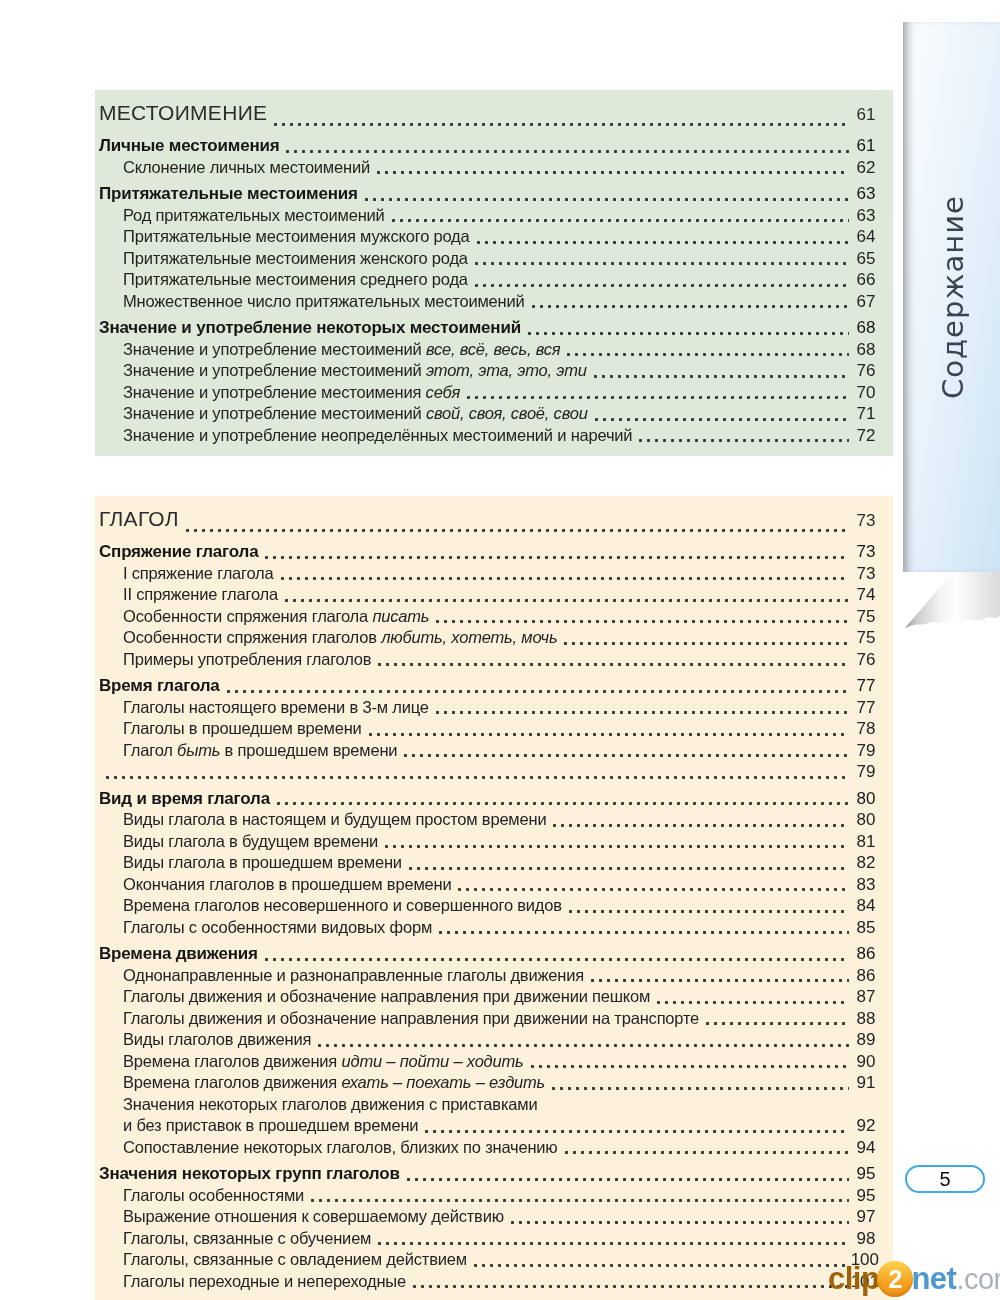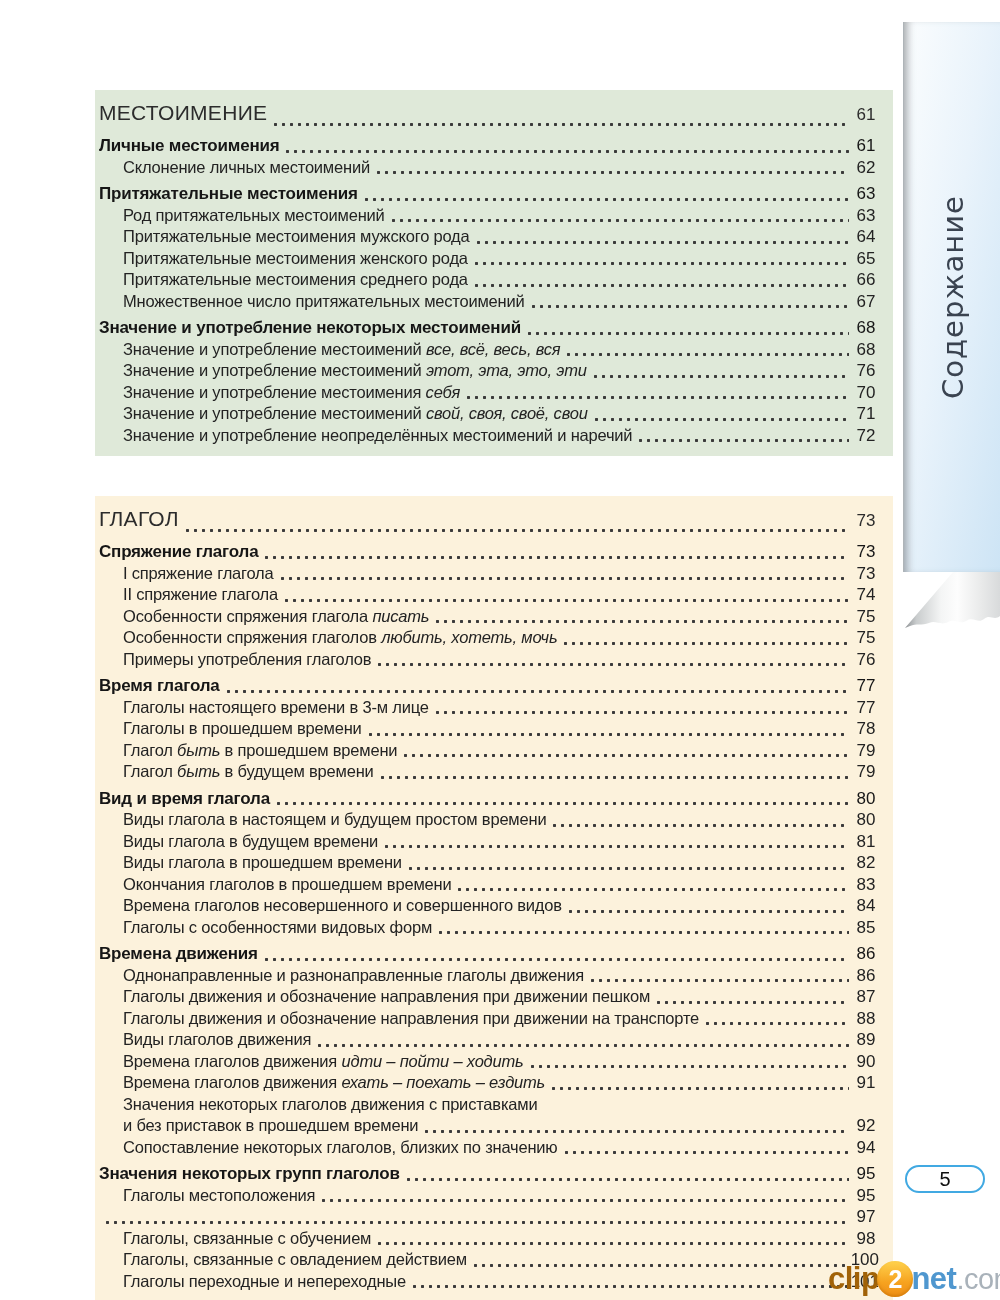--- a/index.html
+++ b/index.html
@@ -196,21 +196,20 @@
         <span class="title"><span>Глаголы в прошедшем времени</span></span>
         <span class="dots"></span>
         <span class="pg">78</span>
       </div>
       <div class="row sub">
         <span class="title"><span>Глагол </span><span class="it">быть</span><span> в прошедшем времени</span></span>
         <span class="dots"></span>
         <span class="pg">79</span>
       </div>
       <div class="row sub">
-        <span class="title"><span>Глагол </span><span class="it">быть</span><span> в будущем времени</span></span>
         <span class="dots"></span>
         <span class="pg">79</span>
       </div>
       <div class="row section">
         <span class="title"><span>Вид и время глагола</span></span>
         <span class="dots"></span>
         <span class="pg">80</span>
       </div>
       <div class="row sub">
         <span class="title"><span>Виды глагола в настоящем и будущем простом времени</span></span>
@@ -289,25 +288,26 @@
         <span class="title"><span>Сопоставление некоторых глаголов, близких по значению</span></span>
         <span class="dots"></span>
         <span class="pg">94</span>
       </div>
       <div class="row section">
         <span class="title"><span>Значения некоторых групп глаголов</span></span>
         <span class="dots"></span>
         <span class="pg">95</span>
       </div>
       <div class="row sub">
-        <span class="title"><span>Глаголы местоположения</span></span>
+        <span class="title"><span>Глаголы особенностями</span></span>
         <span class="dots"></span>
         <span class="pg">95</span>
       </div>
       <div class="row sub">
+        <span class="title"><span>Выражение отношения к совершаемому действию</span></span>
         <span class="dots"></span>
         <span class="pg">97</span>
       </div>
       <div class="row sub">
         <span class="title"><span>Глаголы, связанные с обучением</span></span>
         <span class="dots"></span>
         <span class="pg">98</span>
       </div>
       <div class="row sub">
         <span class="title"><span>Глаголы, связанные с овладением действием</span></span>

